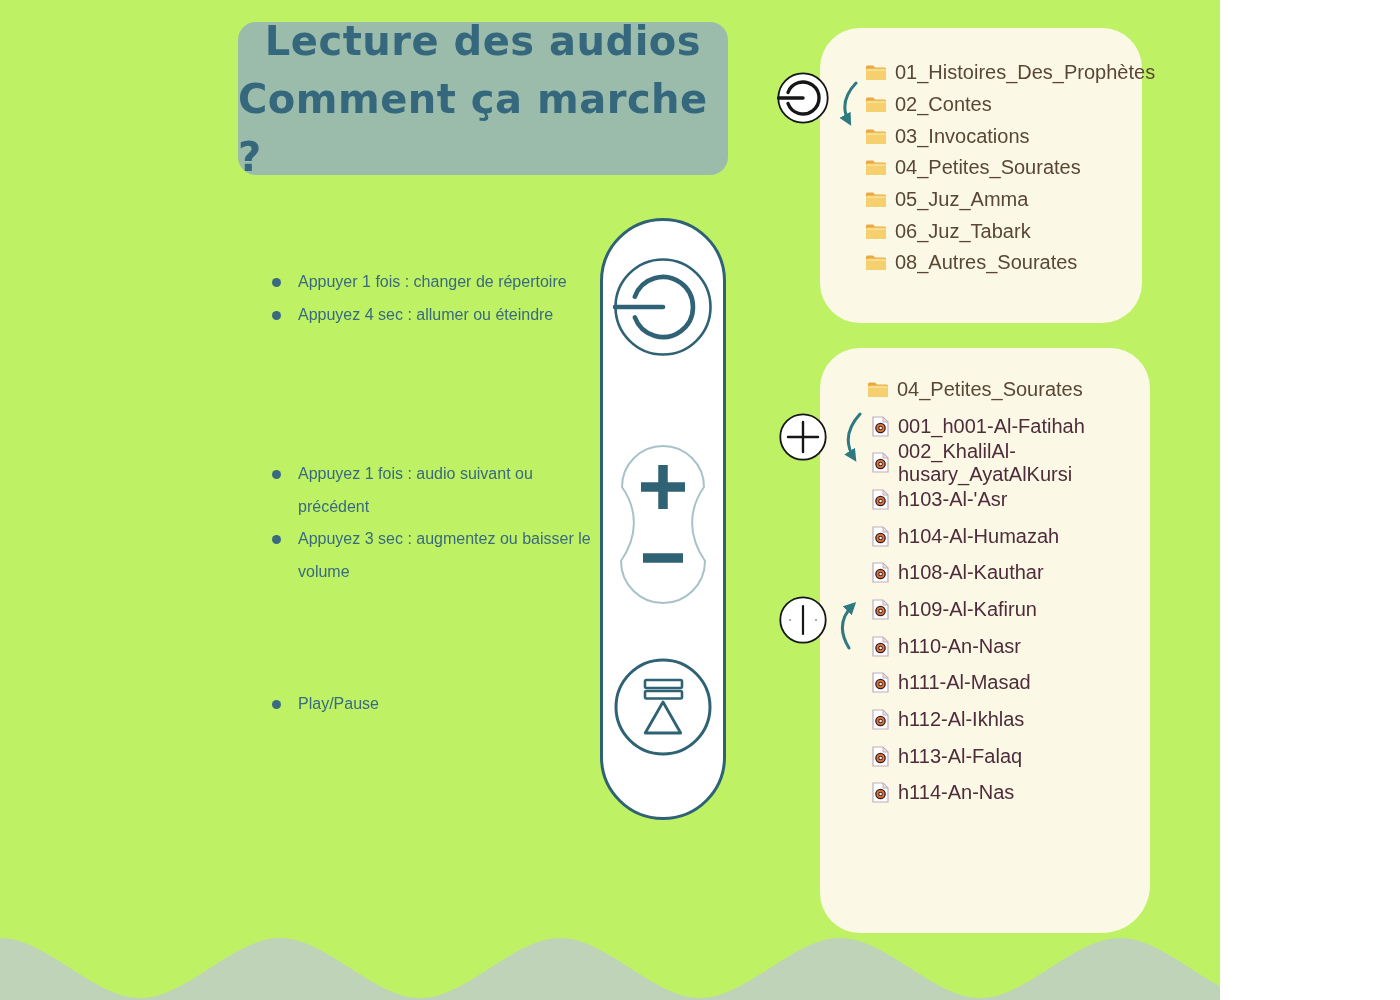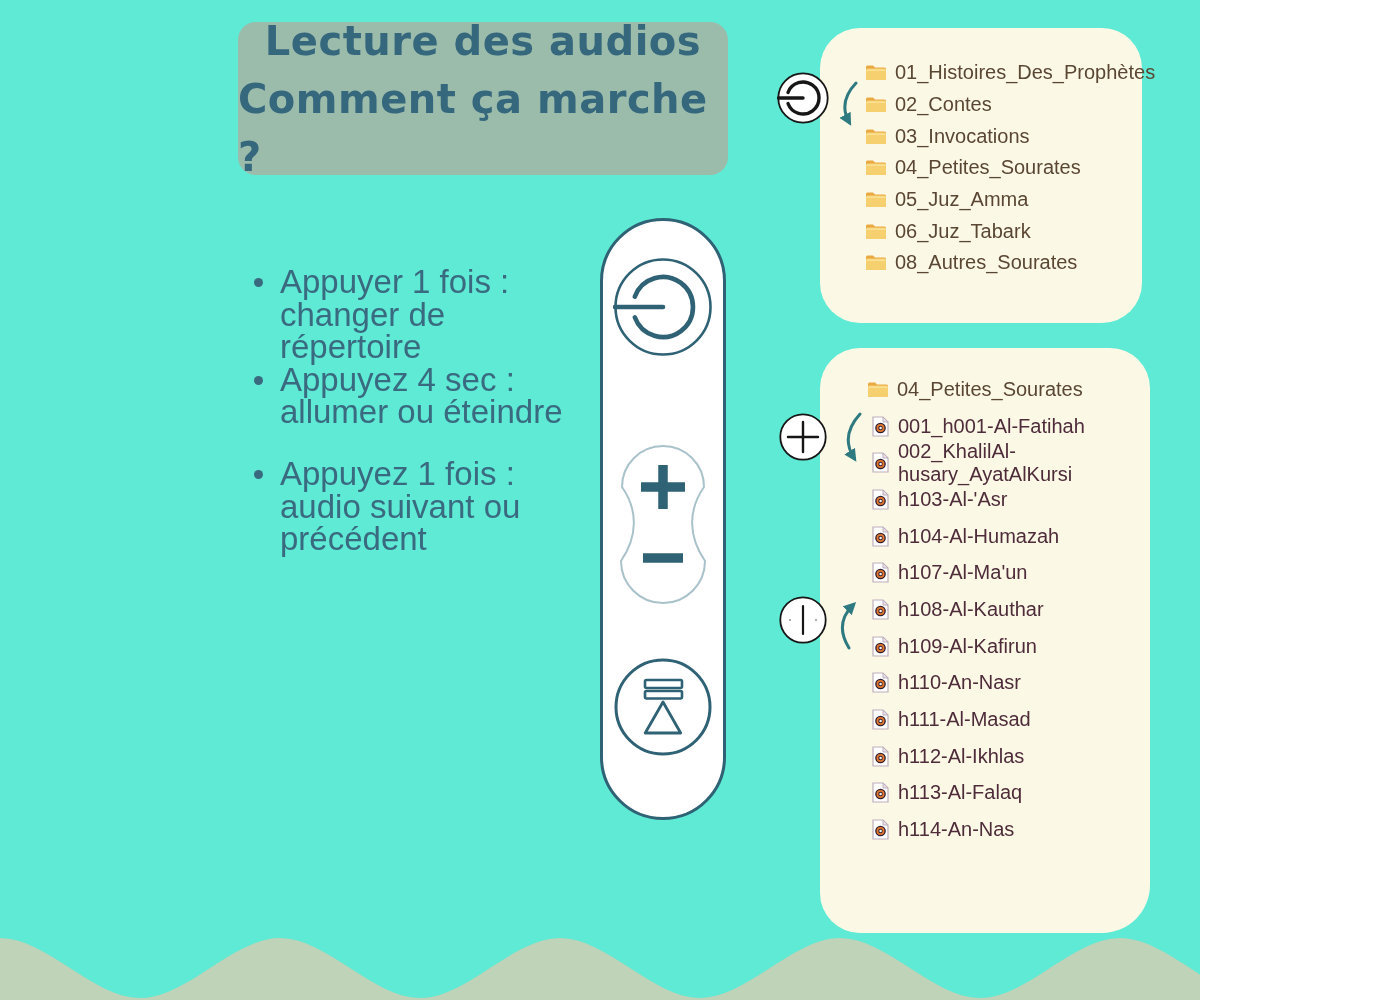--- a/index.html
+++ b/index.html
@@ -1,27 +1,27 @@
 <!DOCTYPE html>
 <html><head>
 <meta charset="utf-8">
 <style>
   html,body{margin:0;padding:0;background:#fff;}
-  .canvas{position:relative;width:1200px;height:1000px;background:#5eead4;overflow:hidden;
-          font-family:"Liberation Sans",sans-serif;}
+  .canvas{position:relative;width:1200px;height:1000px;background:#bef264;overflow:hidden;
+          font-family:"Liberation Sans",sans-serif;padding-left:20px;}
 
   
   .title-box{position:absolute;left:238px;top:22px;width:490px;height:153px;background:#9cbcab;
              border-radius:18px;display:flex;flex-direction:column;justify-content:center;
              align-items:center;}
   .title-line{font-size:40px;font-weight:800;color:#35677d;letter-spacing:.5px;line-height:58px;
               font-family:"DejaVu Sans","Liberation Sans",sans-serif;}
 
   
-  .bullet-group{position:absolute;left:251px;width:330px;color:#3a6a80;font-size:33px;
+  .bullet-group{position:absolute;left:269px;width:330px;color:#3a6a80;font-size:16px;
                 line-height:32.5px;}
   .bullet-group ul{list-style:none;margin:0;padding:0;}
   .bullet-group li{position:relative;padding-left:29px;}
   .bullet-group li::before{content:"";position:absolute;left:3px;top:12px;width:9px;height:9px;
                 border-radius:50%;background:#3a6a80;}
   .g1{top:266px}.g2{top:458px}.g3{top:688px}
 
   
   .remote{position:absolute;left:600px;top:218px;width:126px;height:602px;box-sizing:border-box;
           border:3px solid #2f6274;border-radius:63px;background:#fff;}
@@ -60,23 +60,29 @@
   <div class="bullet-group g1">
     <ul>
       <li>Appuyer 1 fois : changer de répertoire</li>
       <li>Appuyez 4 sec : allumer ou éteindre</li>
     </ul>
   </div>
 
   <div class="bullet-group g2">
     <ul>
       <li>Appuyez 1 fois : audio suivant ou précédent</li>
+      <li>Appuyez 3 sec : augmentez ou baisser le volume</li>
     </ul>
   </div>
 
+  <div class="bullet-group g3">
+    <ul>
+      <li>Play/Pause</li>
+    </ul>
+  </div>
 
   <div class="remote">
     <svg class="btn-power" width="100" height="100" viewBox="0 0 100 100">
       <circle cx="50" cy="50" r="47.5" fill="none" stroke="#2f6274" stroke-width="2.6"></circle>
       <path d="M 21.8 39.7 A 30 30 0 1 1 21.8 60.3" fill="none" stroke="#2f6274" stroke-width="4.6" stroke-linecap="round"></path>
       <path d="M 2 50 H 50" stroke="#2f6274" stroke-width="4.6" stroke-linecap="round"></path>
     </svg>
     <svg class="rocker" width="94" height="170" viewBox="0 0 94 170">
       <path d="M 6 47 A 41 41 0 1 1 88 47 C 72 70 72 96 89 121 A 42 42 0 1 1 5 121 C 22 96 22 70 6 47 Z" fill="#ffffff" stroke="#a9c2ca" stroke-width="2"></path>
       <g>
@@ -235,32 +241,20 @@
         <div class="row file-row">
         <span class="ric">
           <svg width="17" height="21" viewBox="0 0 17 21">
             <path d="M1 1 H11 L16 6 V20 H1 Z" fill="#ffffff" stroke="#bdaebc" stroke-width="1.2"></path>
             <path d="M11 1 V6 H16 Z" fill="#e8e0ea" stroke="#bdaebc" stroke-width="1"></path>
             <circle cx="8.5" cy="12" r="5.3" fill="#2f1f33"></circle>
             <circle cx="8.5" cy="12" r="3.1" fill="none" stroke="#e2762d" stroke-width="1.8"></circle>
             <circle cx="8.6" cy="12" r="1.3" fill="#f7f3ee"></circle>
           </svg>
         </span>
-        <span>h107-Al-Ma'un</span>
-      </div>
-        <div class="row file-row">
-        <span class="ric">
-          <svg width="17" height="21" viewBox="0 0 17 21">
-            <path d="M1 1 H11 L16 6 V20 H1 Z" fill="#ffffff" stroke="#bdaebc" stroke-width="1.2"></path>
-            <path d="M11 1 V6 H16 Z" fill="#e8e0ea" stroke="#bdaebc" stroke-width="1"></path>
-            <circle cx="8.5" cy="12" r="5.3" fill="#2f1f33"></circle>
-            <circle cx="8.5" cy="12" r="3.1" fill="none" stroke="#e2762d" stroke-width="1.8"></circle>
-            <circle cx="8.6" cy="12" r="1.3" fill="#f7f3ee"></circle>
-          </svg>
-        </span>
         <span>h108-Al-Kauthar</span>
       </div>
         <div class="row file-row">
         <span class="ric">
           <svg width="17" height="21" viewBox="0 0 17 21">
             <path d="M1 1 H11 L16 6 V20 H1 Z" fill="#ffffff" stroke="#bdaebc" stroke-width="1.2"></path>
             <path d="M11 1 V6 H16 Z" fill="#e8e0ea" stroke="#bdaebc" stroke-width="1"></path>
             <circle cx="8.5" cy="12" r="5.3" fill="#2f1f33"></circle>
             <circle cx="8.5" cy="12" r="3.1" fill="none" stroke="#e2762d" stroke-width="1.8"></circle>
             <circle cx="8.6" cy="12" r="1.3" fill="#f7f3ee"></circle>

